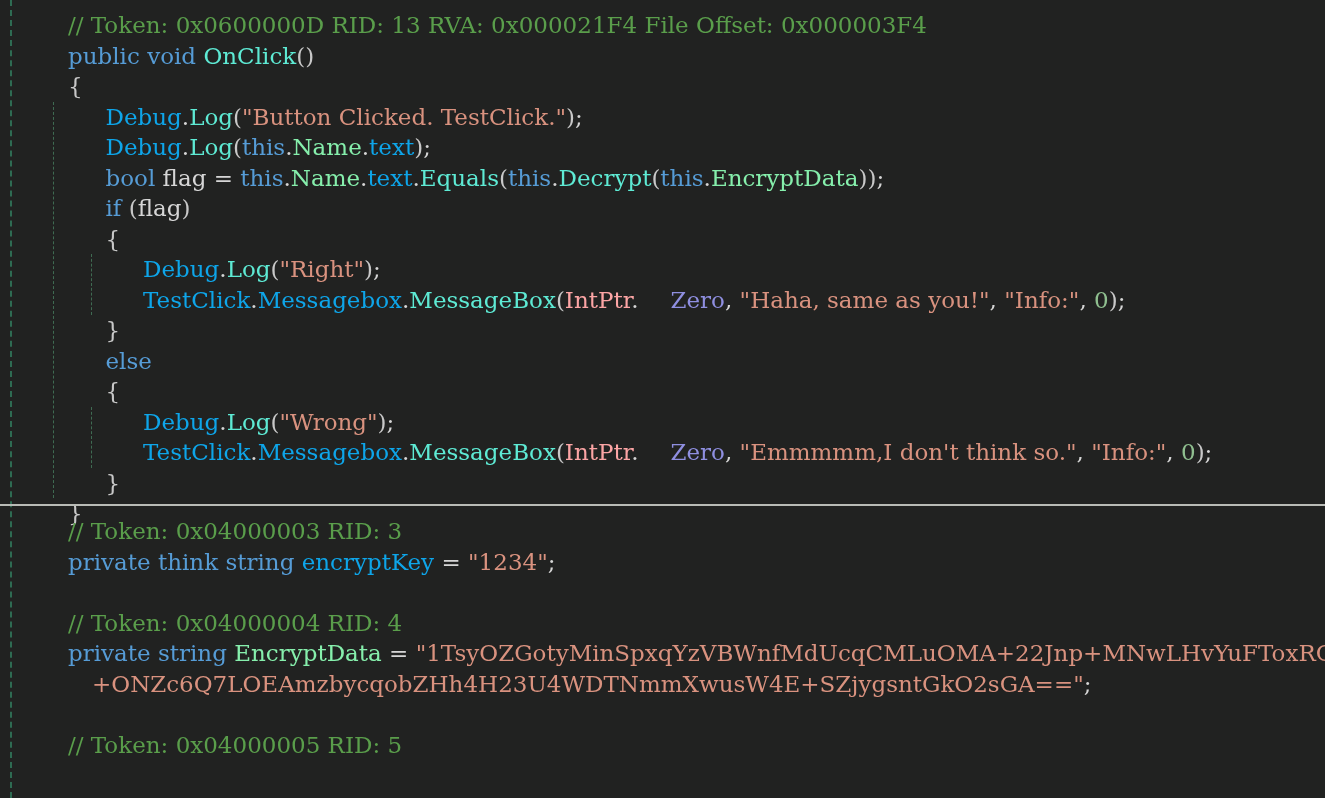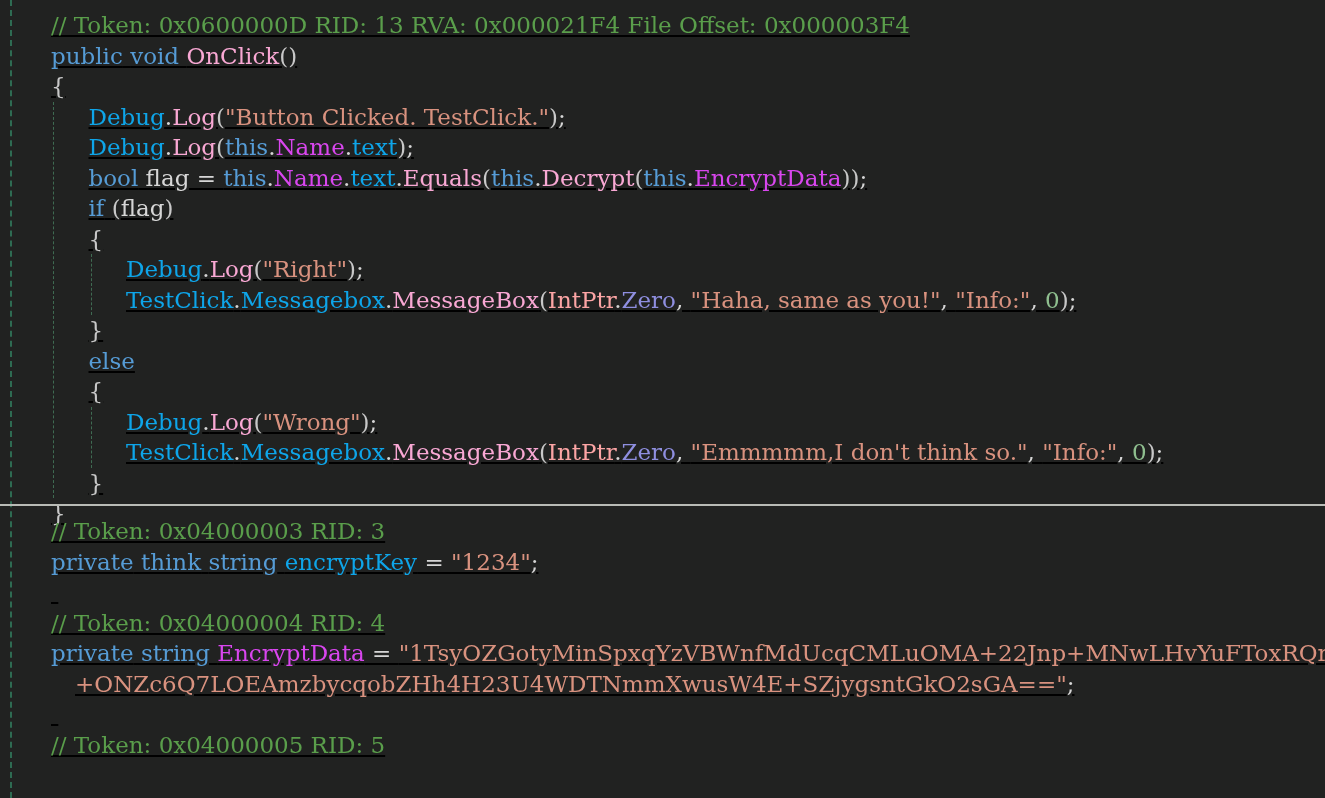--- a/index.html
+++ b/index.html
@@ -45,23 +45,22 @@
     position: absolute;
     left: 0; right: 0;
     top: 504px;
     height: 2px;
     background: #b9bbb6;
   }
 
   
   .code {
     position: relative;
-    padding-left: 51px;
+    padding-left: 68px;
     padding-top: 10px;
-    text-decoration: underline;
   }
   .line {
     height: 30.5px;
     line-height: 30.5px;
     font-size: 23px;
     white-space: pre;
     color: #d6d6d6;
     letter-spacing: 0px;
   }
   .line.blank { color: transparent; }
@@ -72,23 +71,23 @@
     width: 0;
     border-left: 1px dashed #3f6b52;
     pointer-events: none;
   }
 
   
   .t-cmt   { color: #5a9e4b; }              
   .t-kw    { color: #569cd6; }              
   .t-type  { color: #0ea5e9; }              
   .t-green { color: #fca5a5; }              
-  .t-fn    { color: #f9a8d4; }              
-  .t-prop  { color: #d946ef; }              
-  .t-purp2 { color: #8f8fe0; }              
+  .t-fn    { color: #5eead4; }              
+  .t-prop  { color: #86efac; }              
+  .t-purp2 { color: #8f8fe0; margin-left: 32px; }              
   .t-field { color: #0ea5e9; }              
   .t-str   { color: #d9927f; }              
   .t-num   { color: #8fbf8f; }              
   .t-pun   { color: #d6d6d6; }              
   .t-brc   { color: #c8c8c8; }              
 </style>
 </head>
 <body>
 
 <div class="editor">

